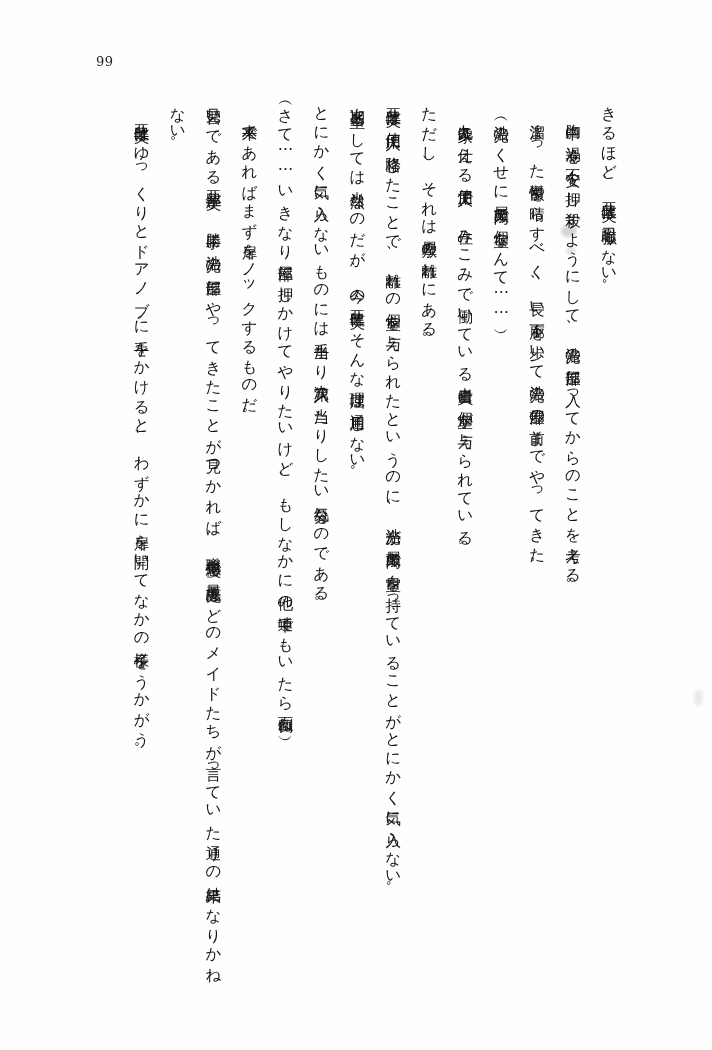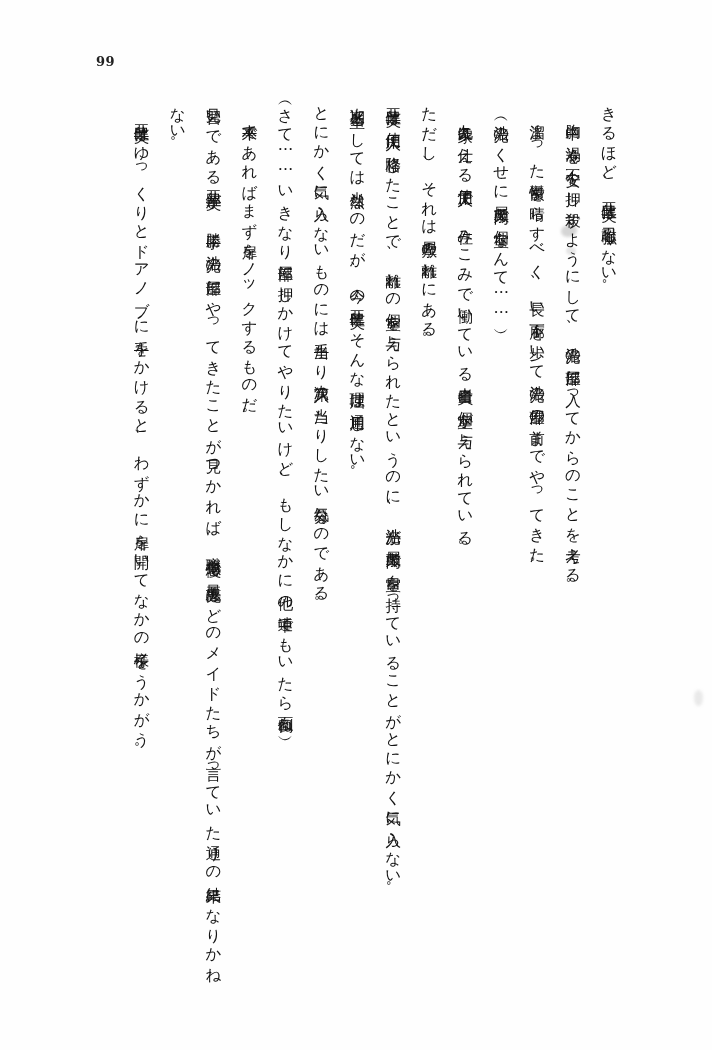--- a/index.html
+++ b/index.html
@@ -17,21 +17,20 @@
     color: #1a1a1a;
   }
   .page-number {
     position: absolute;
     top: 54px;
     left: 96px;
     font-size: 13px;
     letter-spacing: 0.5px;
     color: #222;
     font-family: "DejaVu Serif", "Liberation Serif", serif;
-    font-weight: bold;
   }
   .body-text {
     position: absolute;
     top: 96px;
     right: 86px;
     height: 880px;
     width: 560px;
     writing-mode: vertical-rl;
     text-orientation: upright;
     font-size: 15.5px;

